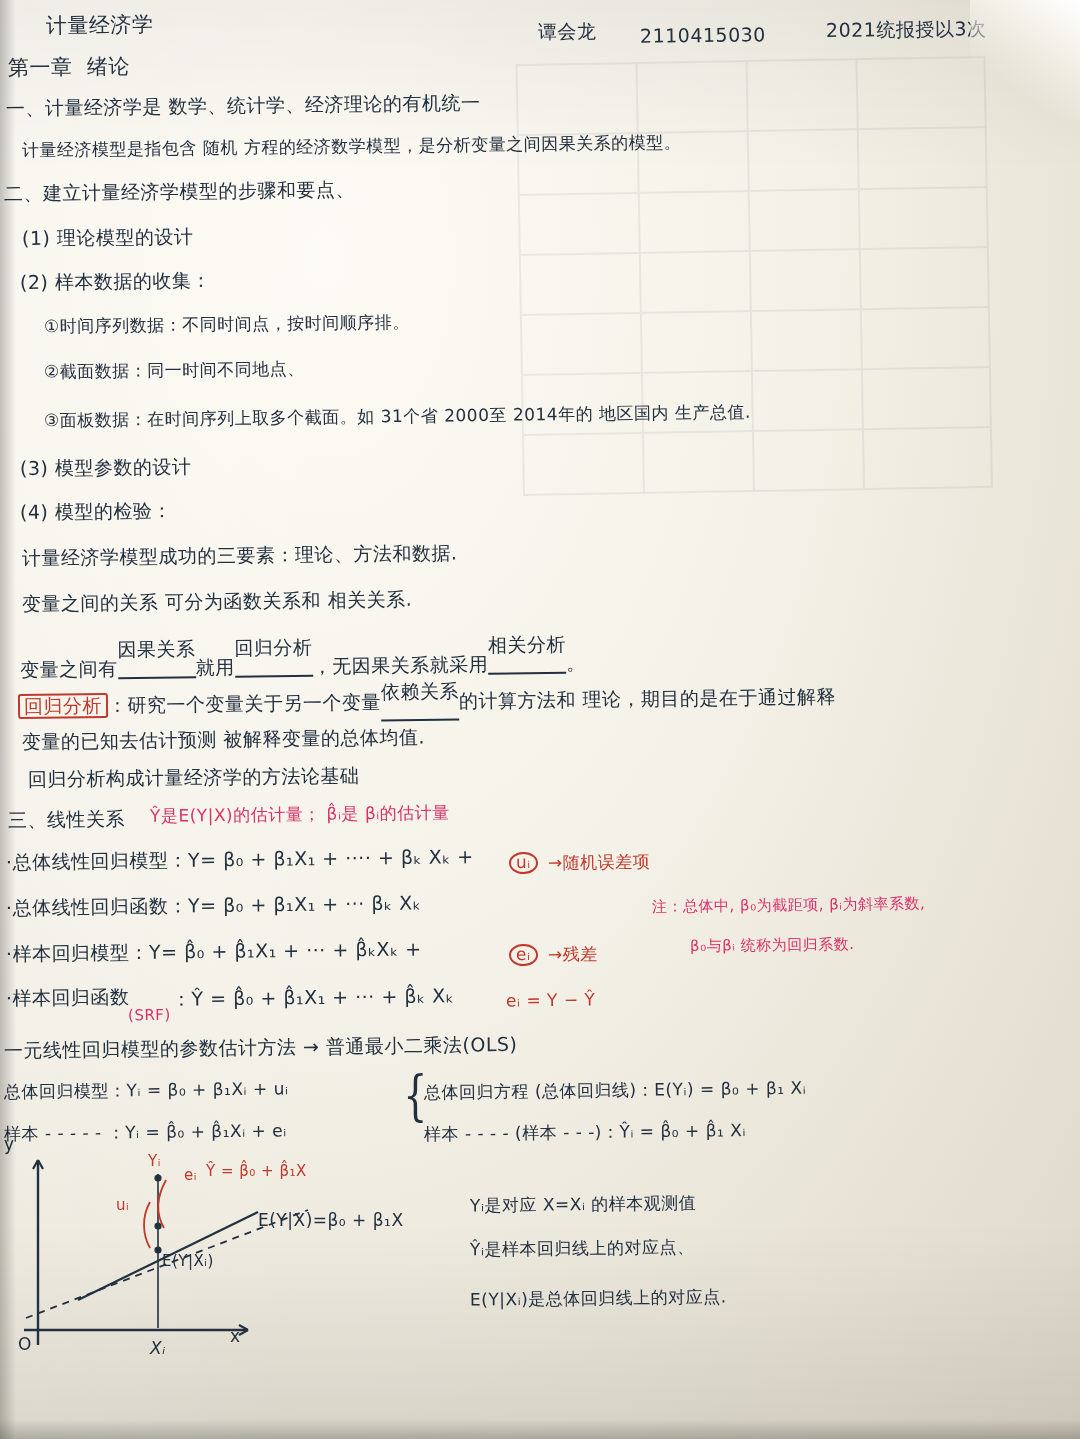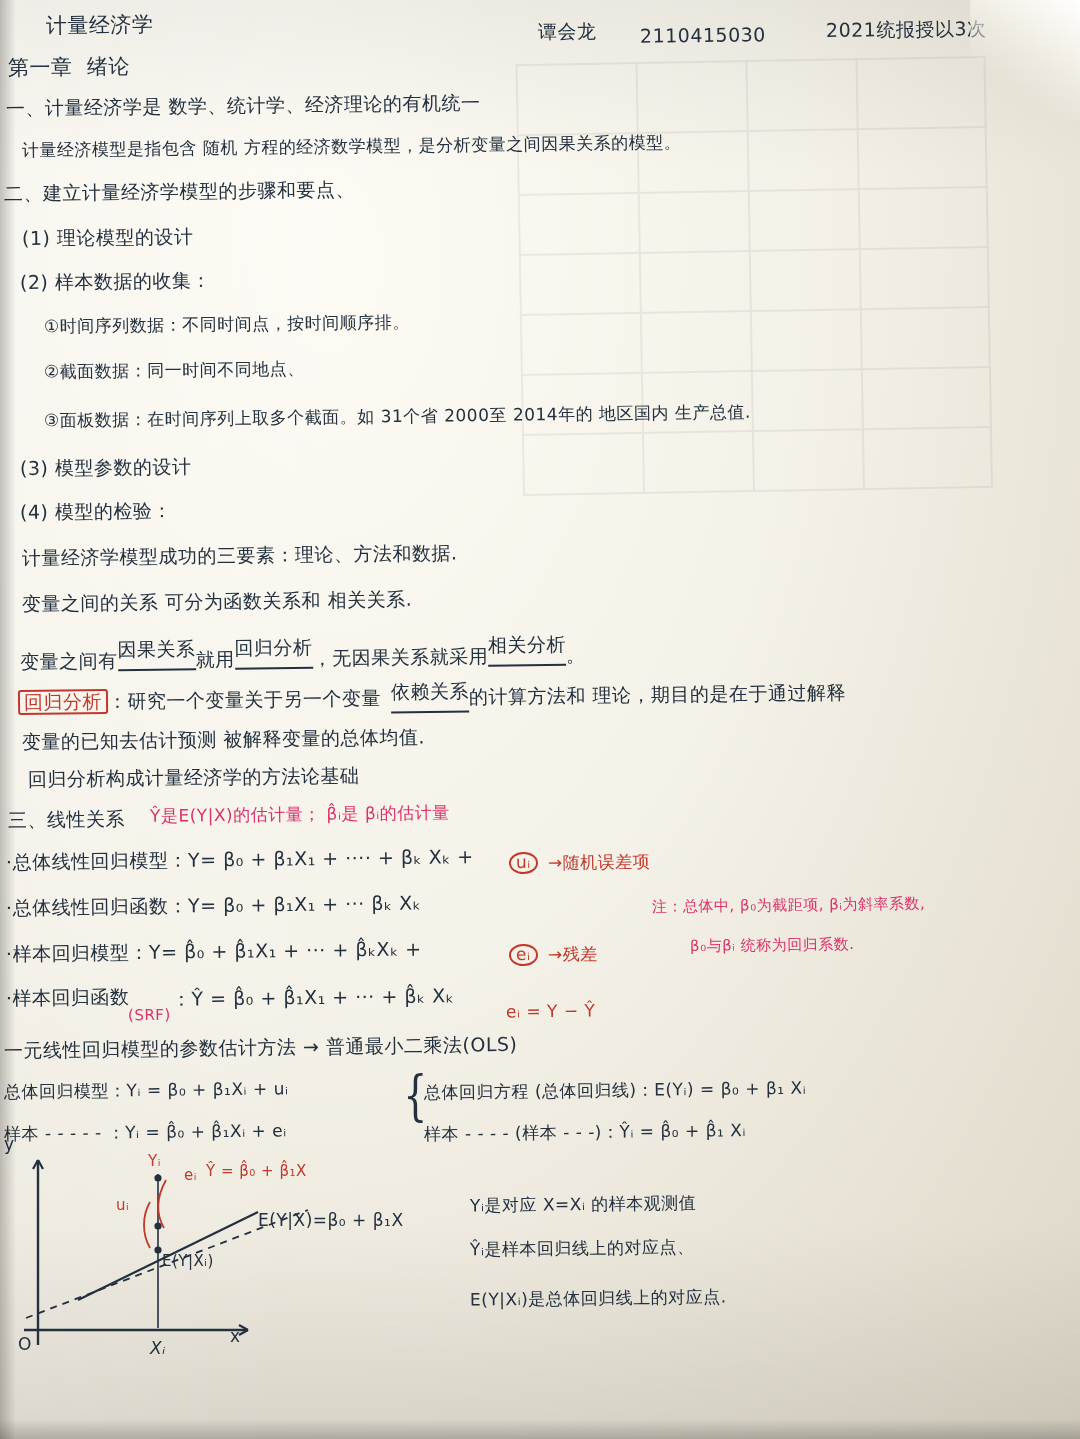--- a/index.html
+++ b/index.html
@@ -60,21 +60,21 @@
   .tilt2 { transform: rotate(-0.7deg); }
   .sm  { font-size: 15px; }
   .md  { font-size: 17px; }
   .lg  { font-size: 19px; }
   .xl  { font-size: 21px; }
   .boxed {
     border: 2px solid #c0392b;
     border-radius: 3px;
     padding: 1px 4px;
   }
-  .ul { border-bottom: 2px solid #23303f; padding-bottom: 9px; }
+  .ul { border-bottom: 2px solid #23303f; padding-bottom: 17px; }
   
   #diagram {
     position: absolute;
     left: 8px;
     top: 1150px;
     width: 440px;
     height: 230px;
   }
   #diagram svg { display: block; }
   .corner-curl {
@@ -152,21 +152,21 @@
     <span class="hw lg" style="position:relative;">就用</span>
     <span class="hw lg ul" style="position:relative;">回归分析</span>
     <span class="hw lg" style="position:relative;">，无因果关系就采用</span>
     <span class="hw lg ul" style="position:relative;">相关分析</span>
     <span class="hw lg" style="position:relative;">。</span>
   </div>
 
   <div class="tilt2" style="position:absolute; left:18px; top:682px; display:flex; align-items:center;">
     <span class="hw lg red boxed" style="position:relative;">回归分析</span>
     <span class="hw lg" style="position:relative;">：研究一个变量关于另一个变量</span>
-    <span class="hw lg ul" style="position:relative;margin-left:10px;">依赖关系</span>
+    <span class="hw lg ul" style="position:relative;">依赖关系</span>
     <span class="hw lg" style="position:relative;">的计算方法和 理论，期目的是在于通过解释</span>
   </div>
 
   <div class="hw lg tilt2" style="left:22px; top:730px;">变量的已知去估计预测 被解释变量的总体均值.</div>
   <div class="hw lg tilt2" style="left:28px; top:768px;">回归分析构成计量经济学的方法论基础</div>
 
   <div class="hw lg tilt2" style="left:8px; top:810px;">三、线性关系</div>
   <div class="hw md tilt2 pink" style="left:150px; top:806px;">Ŷ是E(Y|X)的估计量； β̂ᵢ是 βᵢ的估计量</div>
 
   <div class="hw lg tilt2" style="left:6px; top:850px;">·总体线性回归模型：Y= β₀ + β₁X₁ + ···· + βₖ Xₖ +</div>
@@ -177,21 +177,21 @@
   <div class="hw sm tilt2 pink" style="left:652px; top:898px;">注：总体中, β₀为截距项, βᵢ为斜率系数,</div>
   <div class="hw sm tilt2 pink" style="left:690px; top:938px;">β₀与βᵢ 统称为回归系数.</div>
 
   <div class="hw lg tilt2" style="left:6px; top:942px;">·样本回归模型：Y= β̂₀ + β̂₁X₁ + ··· + β̂ₖXₖ +</div>
   <div class="hw md tilt2 red" style="left:509px; top:944px; border:2px solid #c0392b; border-radius:50%; padding:0 5px;">eᵢ</div>
   <div class="hw md tilt2 red" style="left:548px; top:946px;">→残差</div>
 
   <div class="hw lg tilt2" style="left:6px; top:988px;">·样本回归函数</div>
   <div class="hw sm tilt2 pink" style="left:128px; top:1008px;">(SRF)</div>
   <div class="hw lg tilt2" style="left:172px; top:988px;">：Ŷ = β̂₀ + β̂₁X₁ + ··· + β̂ₖ Xₖ</div>
-  <div class="hw md tilt2 red" style="left:506px; top:992px;margin-top:11px;">eᵢ = Y − Ŷ</div>
+  <div class="hw md tilt2 red" style="left:506px; top:992px;">eᵢ = Y − Ŷ</div>
 
   <div class="hw lg tilt2" style="left:4px; top:1038px;">一元线性回归模型的参数估计方法 → 普通最小二乘法(OLS)</div>
 
   <div class="hw md tilt2" style="left:4px; top:1082px;">总体回归模型：Yᵢ = β₀ + β₁Xᵢ + uᵢ</div>
   <div class="hw md tilt2" style="left:4px; top:1124px;">样本 - - - - - ：Yᵢ = β̂₀ + β̂₁Xᵢ + eᵢ</div>
 
   <div class="brace" style="left:398px; top:1064px;">{</div>
 
   <div class="hw md tilt2" style="left:424px; top:1082px;">总体回归方程 (总体回归线)：E(Yᵢ) = β₀ + β₁ Xᵢ</div>
   <div class="hw md tilt2" style="left:424px; top:1124px;">样本 - - - - (样本 - - -)：Ŷᵢ = β̂₀ + β̂₁ Xᵢ</div>

